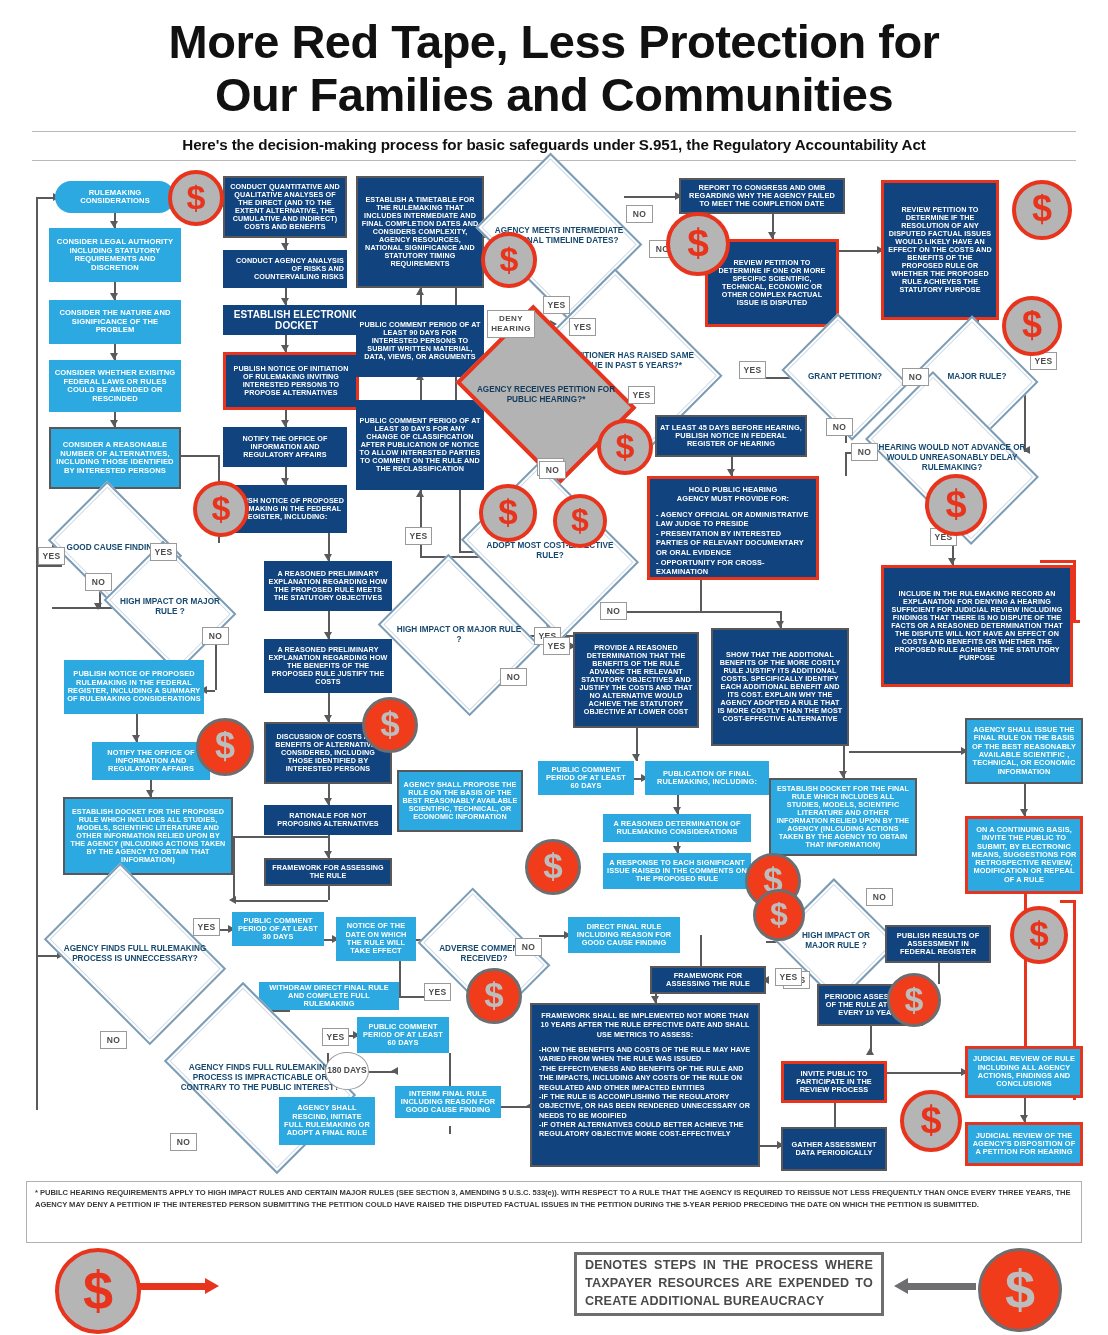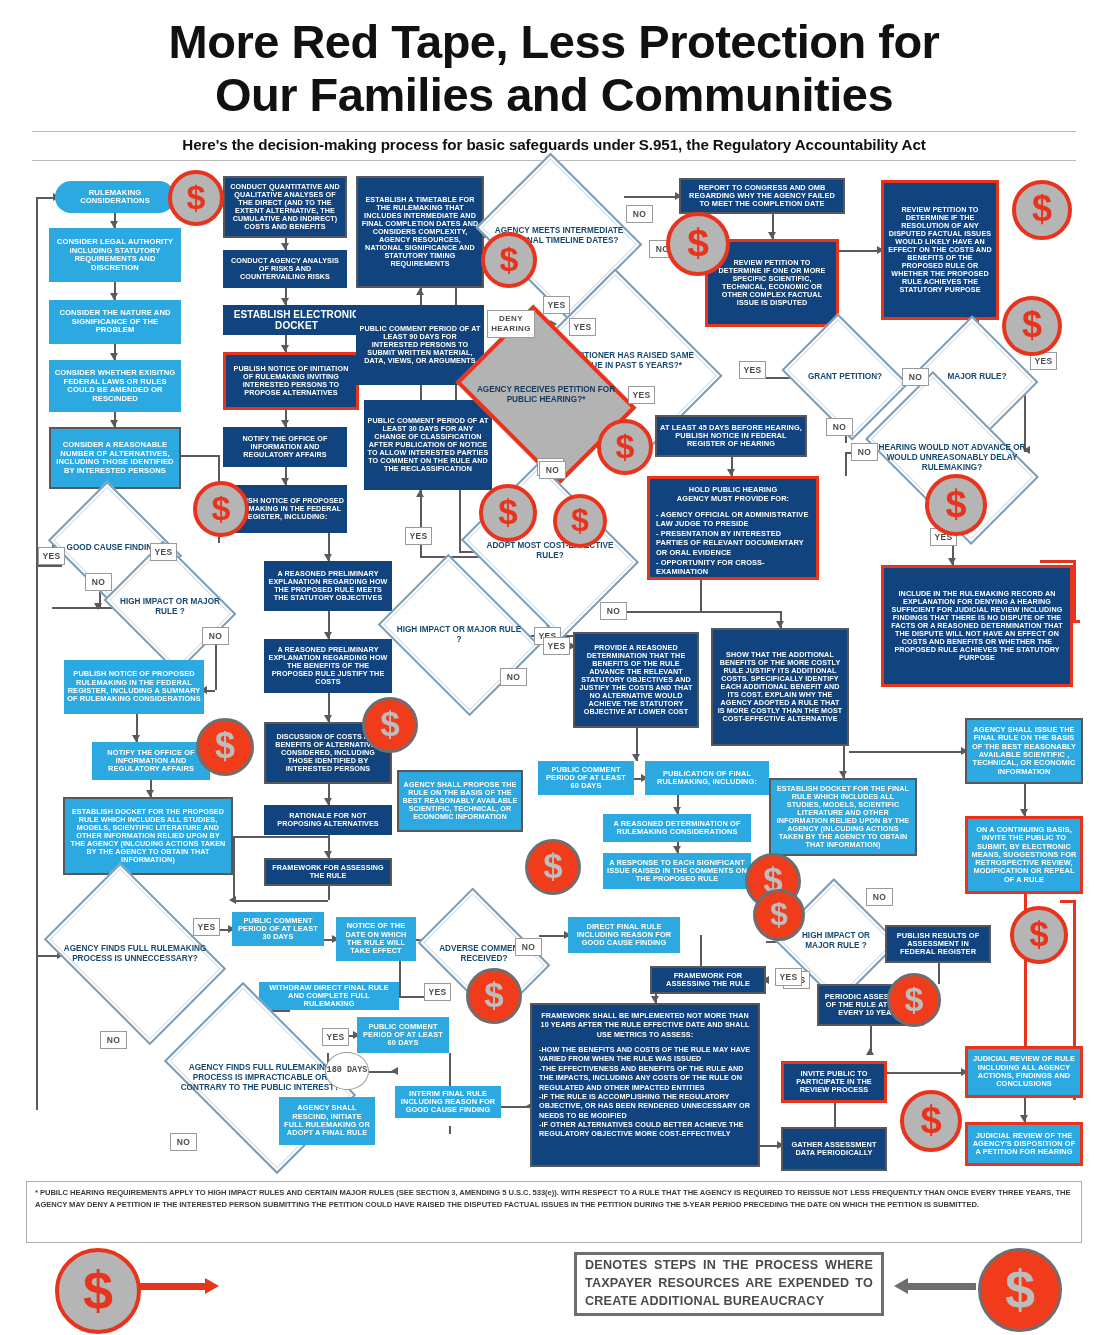--- a/index.html
+++ b/index.html
@@ -92,21 +92,20 @@
     font-size:8.5px;font-weight:bold;color:#4c4c4c;
     letter-spacing:.4px;
     z-index:6;
   }
   .oval{
     position:absolute;box-sizing:border-box;
     border:1px solid #9a9a9a;border-radius:50%;background:#fff;
     display:flex;align-items:center;justify-content:center;
     text-align:center;font-size:8.5px;font-weight:bold;color:#4c4c4c;line-height:1.1;
     z-index:6;
-    font-family:Liberation Mono, monospace;
   }
   .pill{ border-radius:999px; }
 
   
   .ln{ position:absolute; background:#5A5A5C; z-index:2; }
   .ln.red{ background:#E8341C; z-index:3;}
   .ar{ position:absolute; width:0;height:0; z-index:3;}
   .ar.d{ border-left:4.5px solid transparent;border-right:4.5px solid transparent;border-top:7px solid #5A5A5C;}
   .ar.u{ border-left:4.5px solid transparent;border-right:4.5px solid transparent;border-bottom:7px solid #5A5A5C;}
   .ar.r{ border-top:4.5px solid transparent;border-bottom:4.5px solid transparent;border-left:7px solid #5A5A5C;}
@@ -369,21 +368,21 @@
   <div class="lbl" style="left:202px;top:627px;width:27px;height:18px;">NO</div>
 
   <div class="node lt" style="left:64px;top:660px;width:140px;height:54px;font-size:7.4px;">PUBLISH NOTICE OF PROPOSED RULEMAKING IN THE FEDERAL REGISTER, INCLUDING A SUMMARY OF RULEMAKING CONSIDERATIONS</div>
 
   <div class="node lt" style="left:92px;top:742px;width:118px;height:38px;font-size:7.4px;">NOTIFY THE OFFICE OF INFORMATION AND REGULATORY AFFAIRS</div>
 
   <div class="node lt brd" style="left:63px;top:797px;width:170px;height:78px;font-size:7.2px;">ESTABLISH DOCKET FOR THE PROPOSED RULE WHICH INCLUDES ALL STUDIES, MODELS, SCIENTIFIC LITERATURE AND OTHER INFORMATION RELIED UPON BY THE AGENCY (INLCUDING ACTIONS TAKEN BY THE AGENCY TO OBTAIN THAT INFORMATION)</div>
 
   <div class="node dk brd" style="left:223px;top:176px;width:124px;height:62px;font-size:7.2px;">CONDUCT  QUANTITATIVE AND QUALITATIVE ANALYSES OF THE DIRECT (AND TO THE EXTENT ALTERNATIVE, THE CUMULATIVE AND INDIRECT) COSTS AND BENEFITS</div>
 
-  <div class="node dk" style="left:223px;top:250px;width:124px;height:38px;font-size:7.2px;">CONDUCT AGENCY ANALYSIS OF RISKS AND COUNTERVAILING RISKS</div>
+  <div class="node dk" style="left:223px;top:250px;width:124px;height:38px;font-size:7.2px;text-align:right;">CONDUCT AGENCY ANALYSIS OF RISKS AND COUNTERVAILING RISKS</div>
 
   <div class="node dk" style="left:223px;top:305px;width:147px;height:30px;font-size:10px;">ESTABLISH ELECTRONIC DOCKET</div>
 
   <div class="node dk redbrd" style="left:223px;top:352px;width:136px;height:58px;font-size:7.2px;">PUBLISH NOTICE OF INITIATION OF RULEMAKING INVITING INTERESTED PERSONS TO PROPOSE ALTERNATIVES</div>
 
   <div class="node dk" style="left:223px;top:427px;width:124px;height:40px;font-size:7.2px;">NOTIFY THE OFFICE OF INFORMATION AND REGULATORY AFFAIRS</div>
 
   <div class="node dk" style="left:223px;top:485px;width:124px;height:48px;font-size:7.2px;">PUBLISH NOTICE OF PROPOSED RULEMAKING IN THE FEDERAL REGISTER, INCLUDING:</div>
 
   <div class="node dk" style="left:264px;top:561px;width:128px;height:50px;font-size:7.2px;">A REASONED PRELIMINARY EXPLANATION REGARDING HOW THE PROPOSED RULE MEETS THE STATUTORY OBJECTIVES</div>
@@ -391,23 +390,23 @@
   <div class="node dk" style="left:264px;top:639px;width:128px;height:54px;font-size:7.2px;">A REASONED PRELIMINARY EXPLANATION REGARDING HOW THE BENEFITS OF THE PROPOSED RULE JUSTIFY THE COSTS</div>
 
   <div class="node dk brd" style="left:264px;top:722px;width:128px;height:62px;font-size:7.2px;">DISCUSSION OF COSTS AND BENEFITS OF ALTERNATIVES CONSIDERED, INCLUDING THOSE IDENTIFIED BY INTERESTED PERSONS</div>
 
   <div class="node dk" style="left:264px;top:805px;width:128px;height:30px;font-size:7.2px;">RATIONALE FOR NOT PROPOSING ALTERNATIVES</div>
 
   <div class="node dk brd" style="left:264px;top:858px;width:128px;height:28px;font-size:7.2px;">FRAMEWORK FOR ASSESSING THE RULE</div>
 
   <div class="node dk brd" style="left:356px;top:176px;width:128px;height:112px;font-size:7.2px;">ESTABLISH A TIMETABLE FOR THE RULEMAKING THAT INCLUDES INTERMEDIATE AND FINAL COMPLETION DATES AND CONSIDERS COMPLEXITY, AGENCY RESOURCES, NATIONAL SIGNIFICANCE AND STATUTORY TIMING REQUIREMENTS</div>
 
-  <div class="node dk" style="left:356px;top:305px;width:128px;height:80px;font-size:7.2px;">PUBLIC COMMENT PERIOD OF AT LEAST 90 DAYS FOR INTERESTED PERSONS TO SUBMIT WRITTEN MATERIAL, DATA, VIEWS, OR ARGUMENTS</div>
-
-  <div class="node dk" style="left:356px;top:400px;width:128px;height:90px;font-size:7.2px;margin-left:8px;">PUBLIC COMMENT PERIOD OF AT LEAST 30 DAYS FOR ANY CHANGE OF CLASSIFICATION AFTER PUBLICATION OF NOTICE  TO ALLOW INTERESTED PARTIES TO COMMENT ON THE RULE AND THE RECLASSIFICATION</div>
+  <div class="node dk" style="left:356px;top:305px;width:128px;height:72px;font-size:7.2px;">PUBLIC COMMENT PERIOD OF AT LEAST 90 DAYS FOR INTERESTED PERSONS TO SUBMIT WRITTEN MATERIAL, DATA, VIEWS, OR ARGUMENTS</div>
+
+  <div class="node dk" style="left:356px;top:400px;width:128px;height:90px;font-size:7.2px;">PUBLIC COMMENT PERIOD OF AT LEAST 30 DAYS FOR ANY CHANGE OF CLASSIFICATION AFTER PUBLICATION OF NOTICE  TO ALLOW INTERESTED PARTIES TO COMMENT ON THE RULE AND THE RECLASSIFICATION</div>
 
   <div class="lbl" style="left:405px;top:527px;width:27px;height:18px;">YES</div>
 
   <div class="dia" style="left:494px;top:183px;width:130px;height:106px;">
     <div class="shape"></div>
     <div class="txt" style="font-size:8.2px;">AGENCY MEETS INTERMEDIATE AND FINAL TIMELINE DATES?</div>
   </div>
   <div class="lbl" style="left:626px;top:205px;width:27px;height:18px;">NO</div>
   <div class="lbl" style="left:649px;top:240px;width:27px;height:18px;">NO</div>
   <div class="lbl" style="left:543px;top:296px;width:27px;height:18px;">YES</div>

